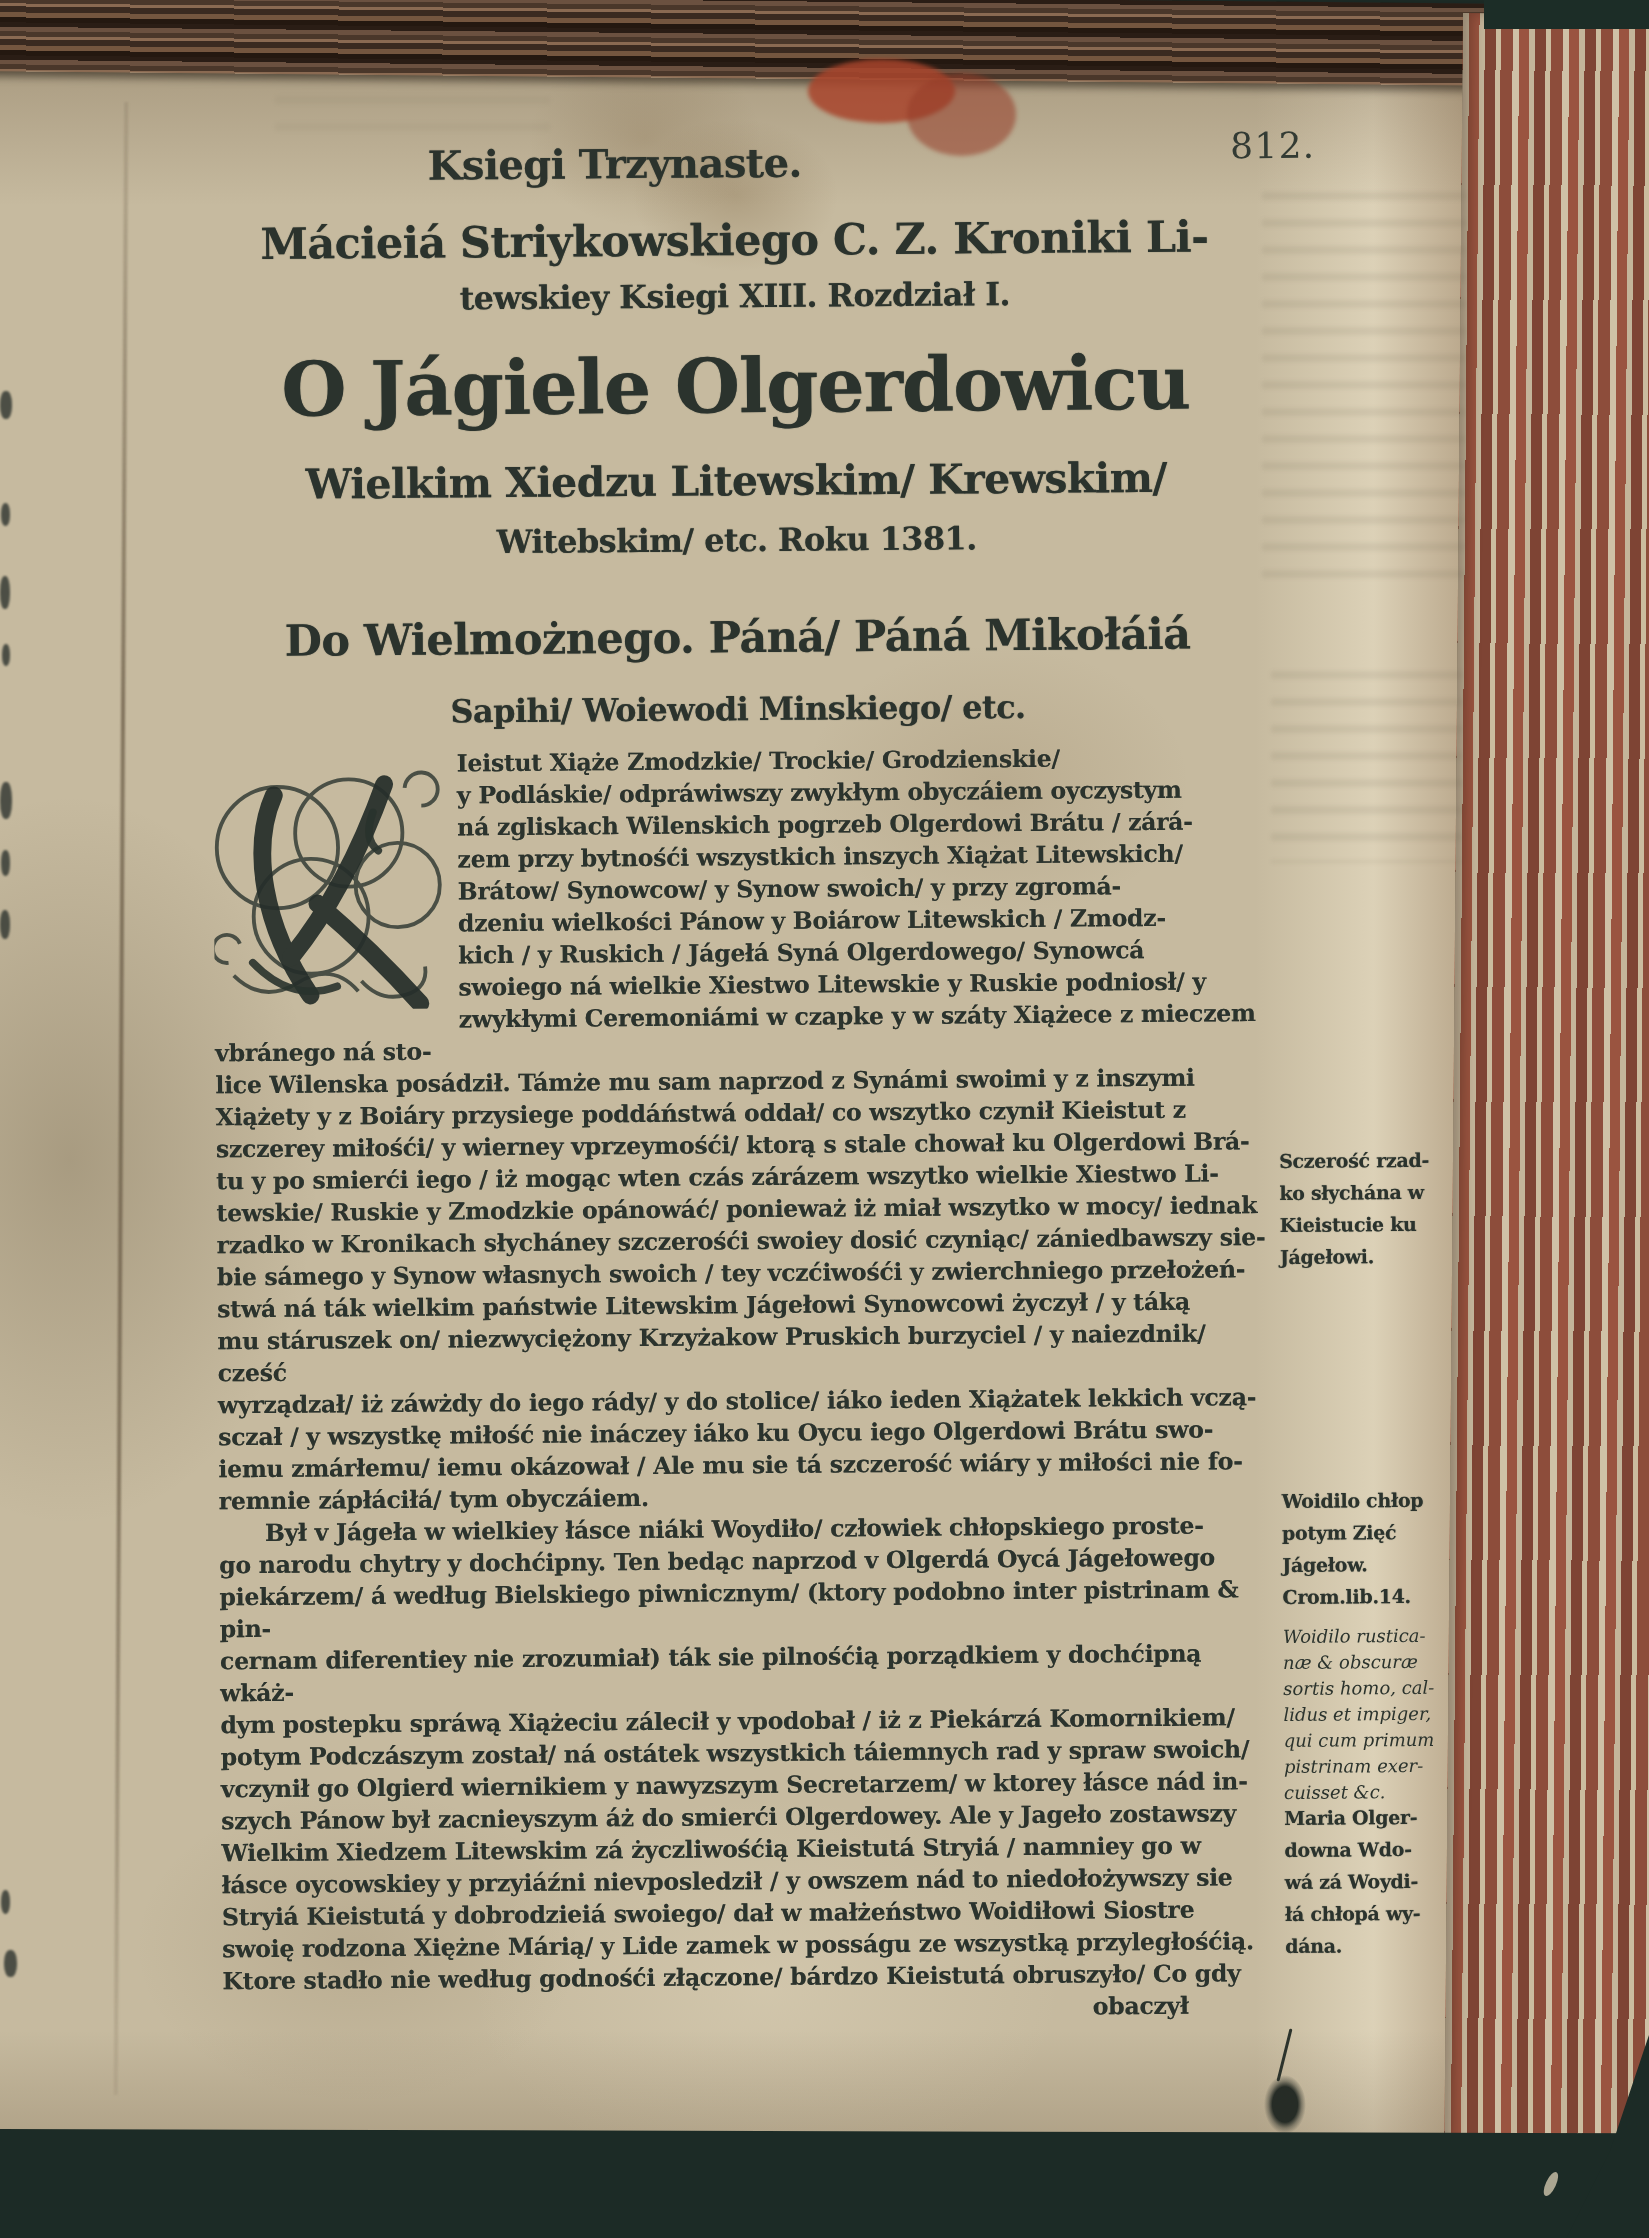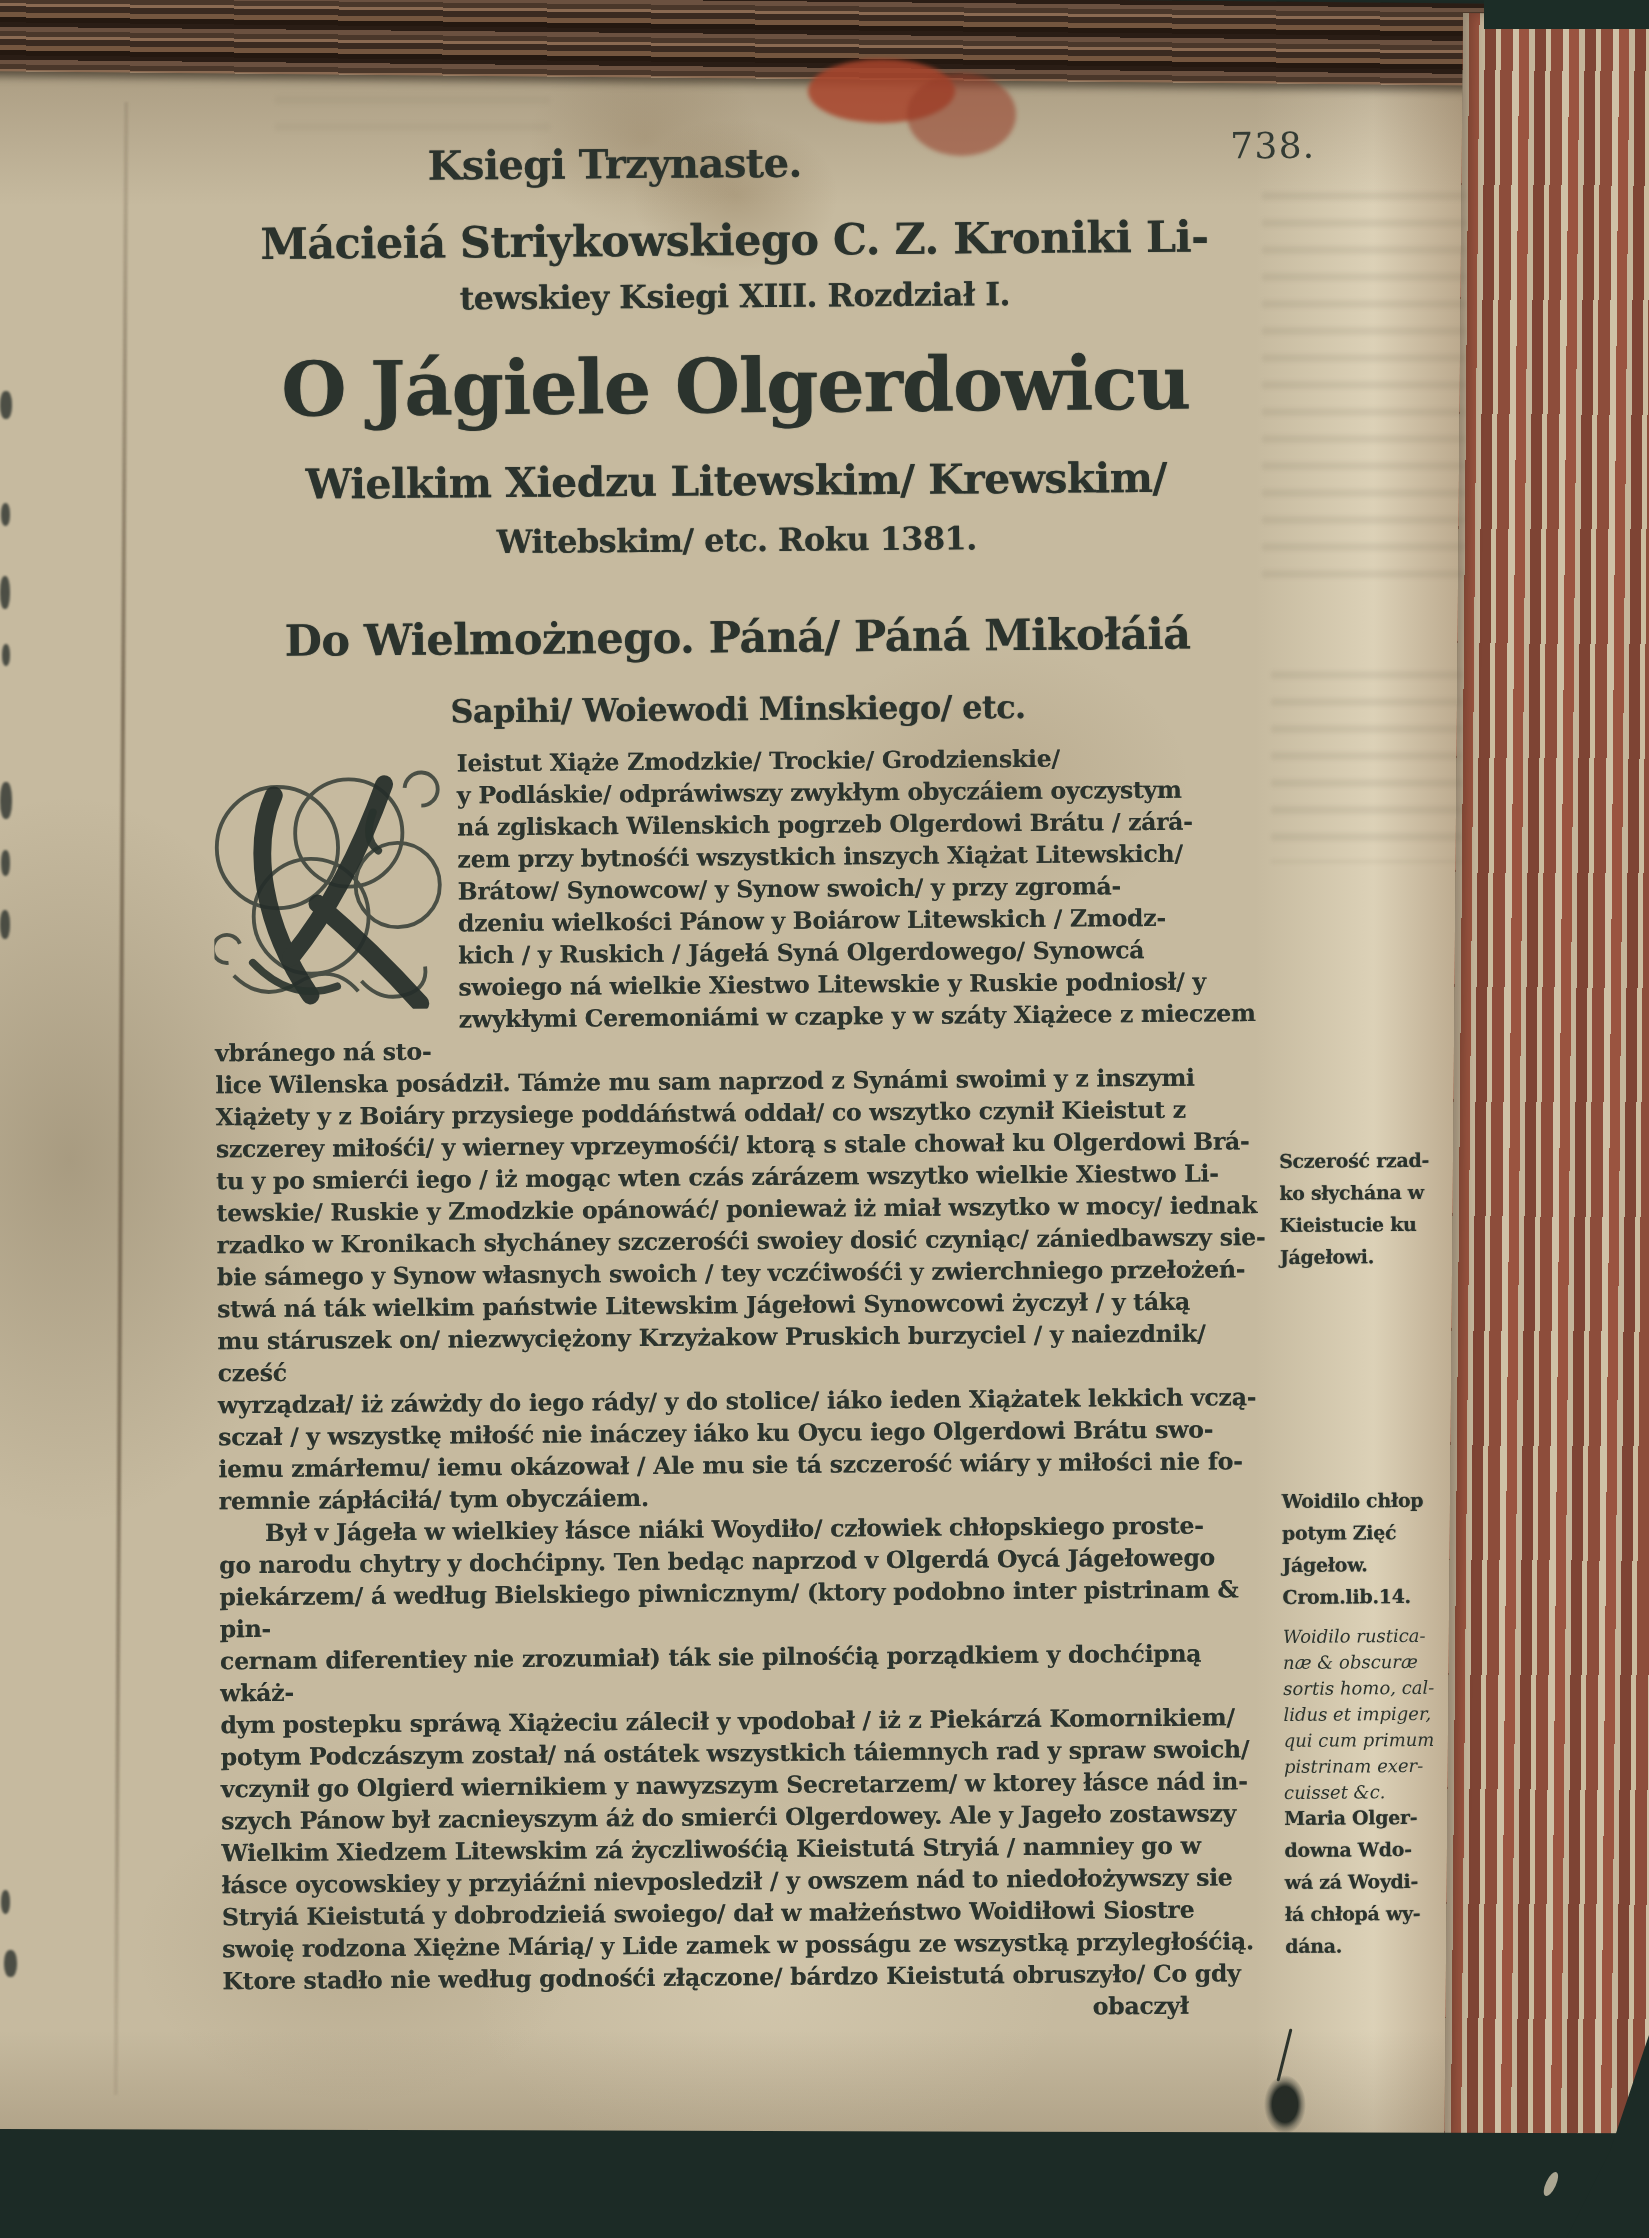--- a/index.html
+++ b/index.html
@@ -140,21 +140,21 @@
   <div class="edge-mark" style="left:0;top:782px;width:11.5px;height:37px;"></div>
   <div class="edge-mark" style="left:1.3px;top:850px;width:9px;height:25.6px;"></div>
   <div class="edge-mark" style="left:0;top:910px;width:10.2px;height:29px;"></div>
   <div class="edge-mark" style="left:1.3px;top:1890px;width:9px;height:24px;"></div>
   <div class="edge-mark" style="left:3.8px;top:1950px;width:12.8px;height:27px;"></div>
 
   <div class="tilt">
 
     <div class="center-block blackletter running-title">Ksiegi Trzynaste.</div>
 
-    <div class="page-number">738.</div>
+    <div class="page-number">812.</div>
 
     <div class="center-block blackletter chapter1">Mácieiá Striykowskiego C. Z. Kroniki Li-</div>
     <div class="center-block blackletter chapter2">tewskiey Ksiegi XIII. Rozdział I.</div>
 
     <div class="center-block blackletter title-main">O Jágiele Olgerdowicu</div>
     <div class="center-block blackletter title-sub1">Wielkim Xiedzu Litewskim/ Krewskim/</div>
     <div class="center-block blackletter title-sub2">Witebskim/ etc. Roku 1381.</div>
 
     <div class="center-block blackletter ded1">Do Wielmożnego. Páná/ Páná Mikołáiá</div>
     <div class="center-block blackletter ded2">Sapihi/ Woiewodi Minskiego/ etc.</div>

